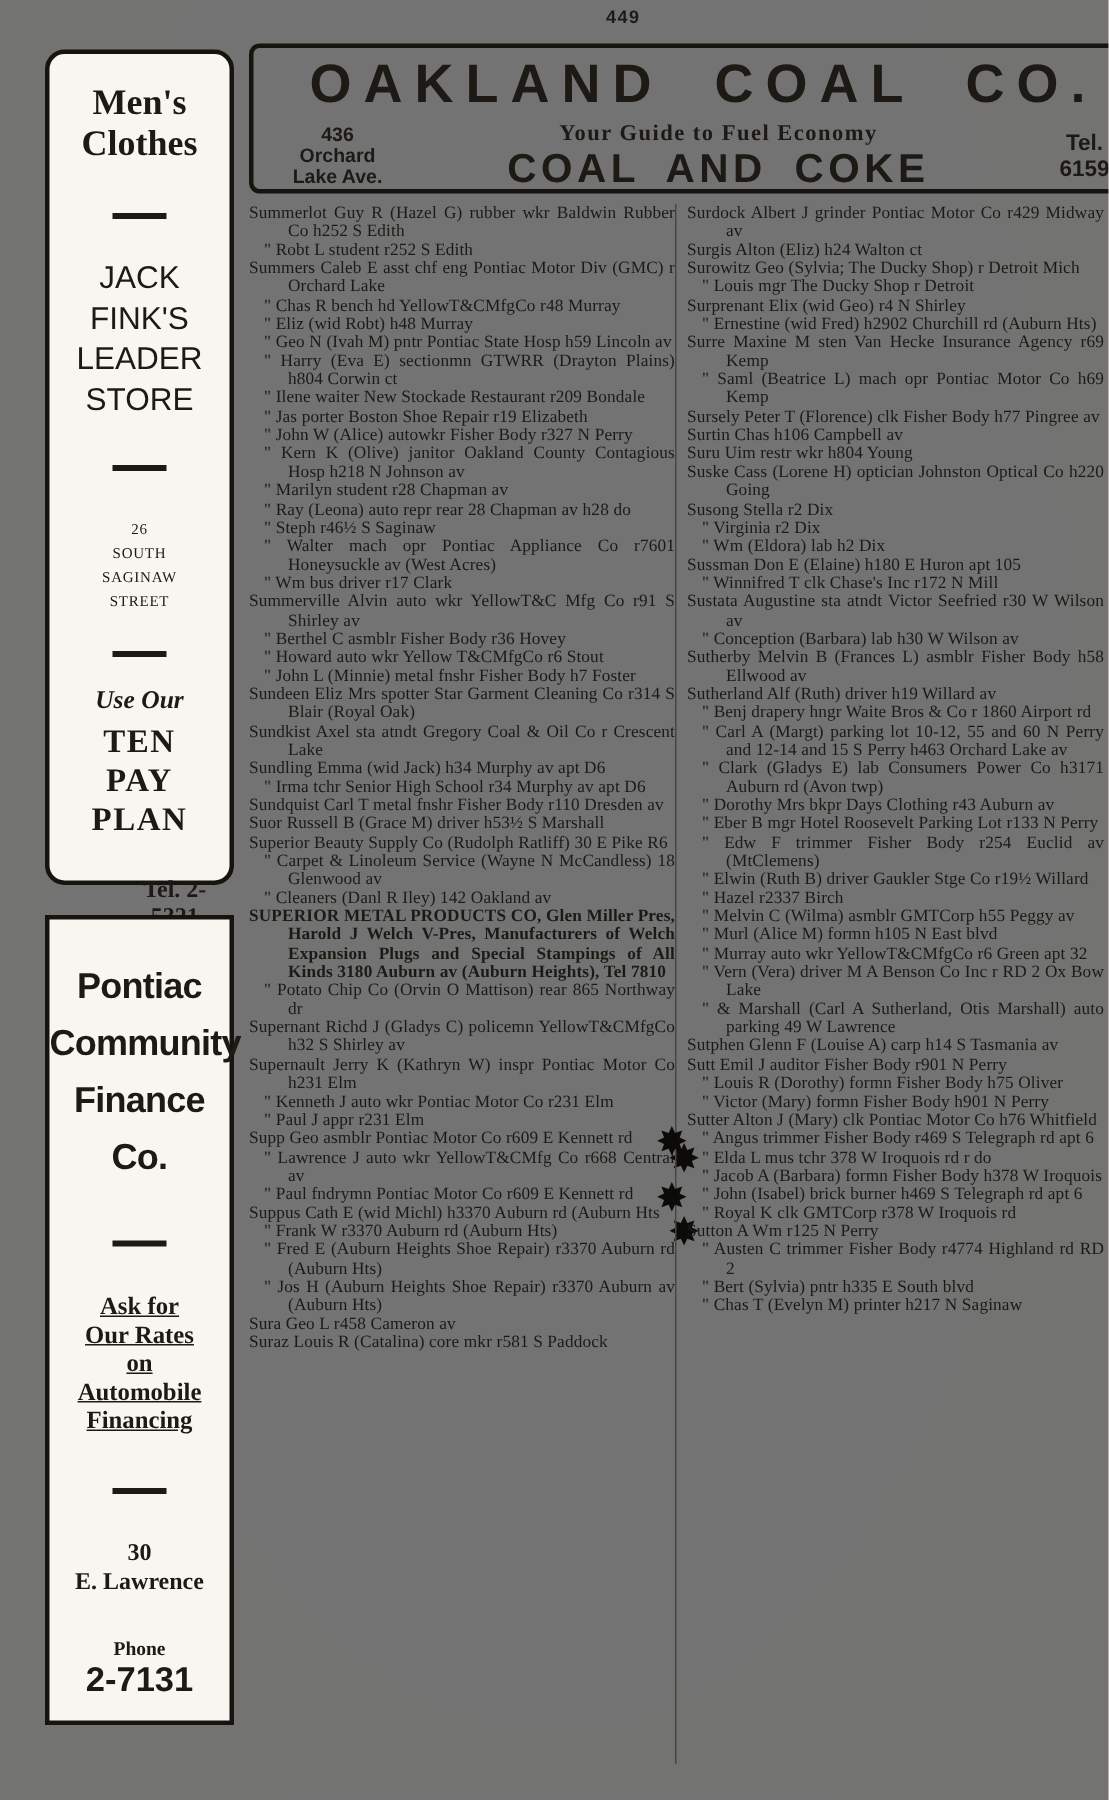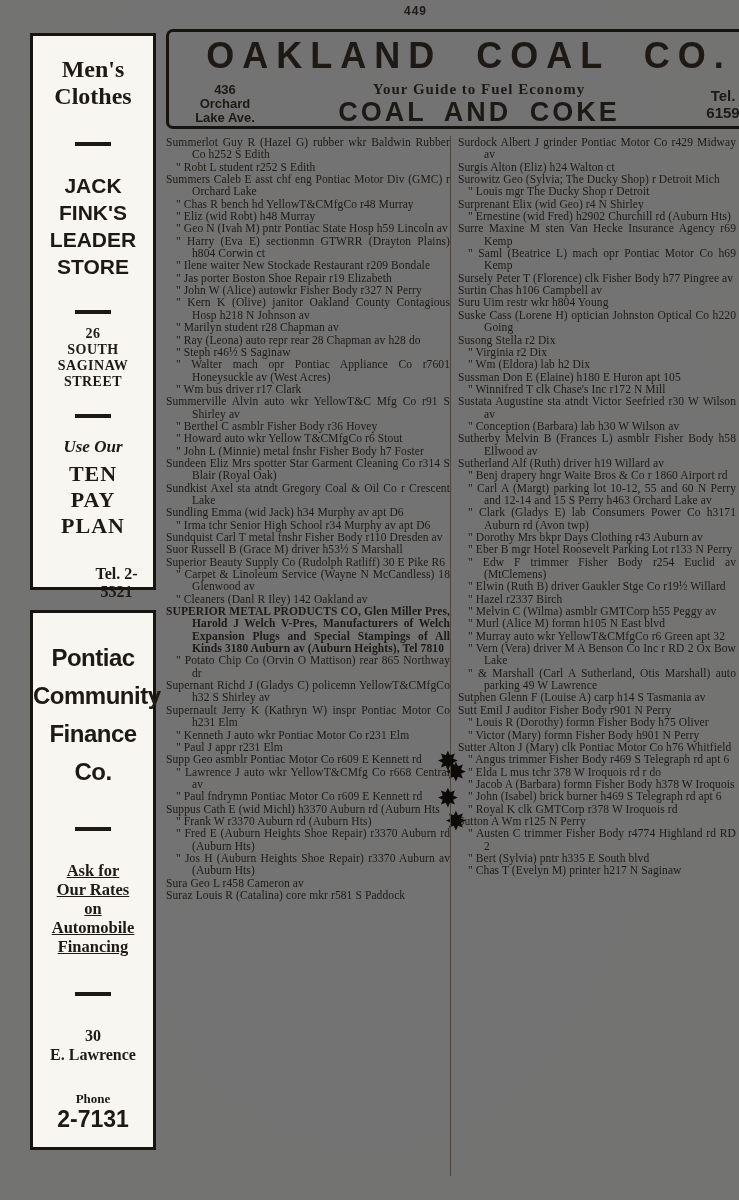--- a/index.html
+++ b/index.html
@@ -23,29 +23,29 @@
   .banner-center{flex:1;text-align:center;}
   .banner-tagline{font-weight:bold;font-size:15px;letter-spacing:1px;}
   .banner-product{font-family:"Liberation Sans",sans-serif;font-weight:bold;font-size:27px;
         letter-spacing:3px;word-spacing:8px;line-height:28px;}
   .banner-tel{font-family:"Liberation Sans",sans-serif;font-weight:bold;font-size:15px;
         line-height:17px;text-align:center;width:72px;}
 
   
   .side-ad{position:absolute;left:30px;width:126px;box-sizing:border-box;border:3px solid #17140f;
         text-align:center;background:#f8f6f1;}
-  .ad1{top:33px;height:557px;}
+  .ad1{top:33px;height:557px;border-radius:13px;}
   .ad2{top:610px;height:540px;}
   .dash{width:36px;height:4px;background:#1d1a16;margin:0 auto;}
   .ad1 .headline{margin-top:20px;font-weight:bold;font-size:24px;line-height:27px;}
   .ad1 .dash1{margin-top:32px;}
-  .ad1 .store{margin-top:26px;font-family:"Liberation Sans",sans-serif;font-weight:bold;
+  .ad1 .store{margin-top:26px;font-family:"Liberation Sans",sans-serif;font-weight:normal;
         font-size:21px;line-height:27px;letter-spacing:0px;}
   .ad1 .dash2{margin-top:30px;}
-  .ad1 .addr{margin-top:12px;font-weight:bold;font-size:14px;line-height:16px;letter-spacing:.5px;}
+  .ad1 .addr{margin-top:32px;font-weight:normal;font-size:10px;line-height:16px;letter-spacing:.5px;}
   .ad1 .dash3{margin-top:24px;}
   .ad1 .slogan-intro{margin-top:20px;font-weight:bold;font-style:italic;font-size:17px;line-height:17px;}
   .ad1 .slogan{margin-top:6px;font-weight:bold;font-size:22px;line-height:26px;letter-spacing:1px;}
   .ad1 .phone{margin-top:26px;font-weight:bold;font-size:16px;margin-left:47px;}
   .ad2 .company{margin-top:26px;font-family:"Liberation Sans",sans-serif;font-weight:bold;
         font-size:24px;line-height:38px;letter-spacing:-.5px;}
   .ad2 .dash1{margin-top:36px;}
   .ad2 .offer{margin-top:30px;font-weight:bold;font-size:16.5px;line-height:19px;text-decoration:underline;}
   .ad2 .dash2{margin-top:36px;}
   .ad2 .addr{margin-top:30px;font-weight:bold;font-size:16px;line-height:19px;}

